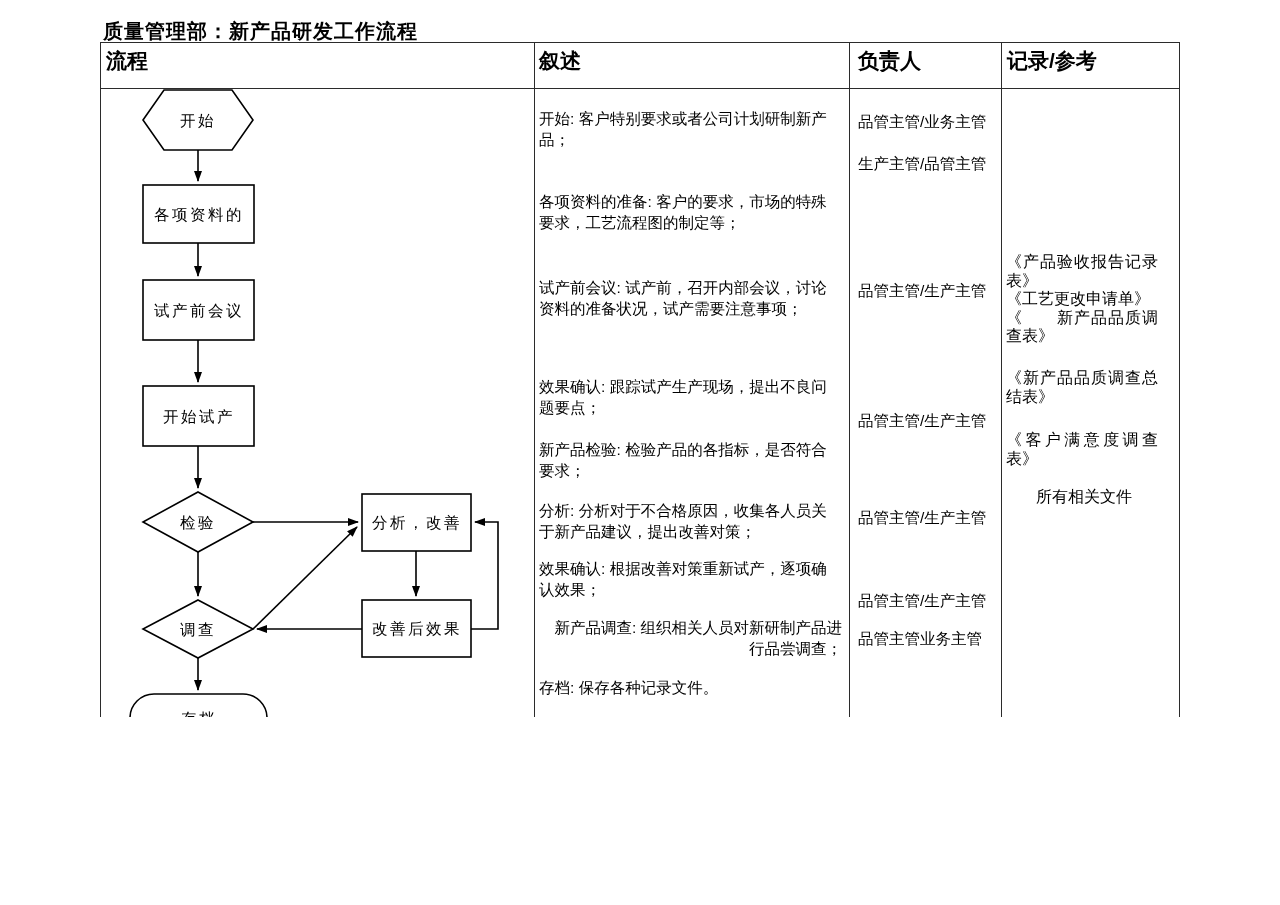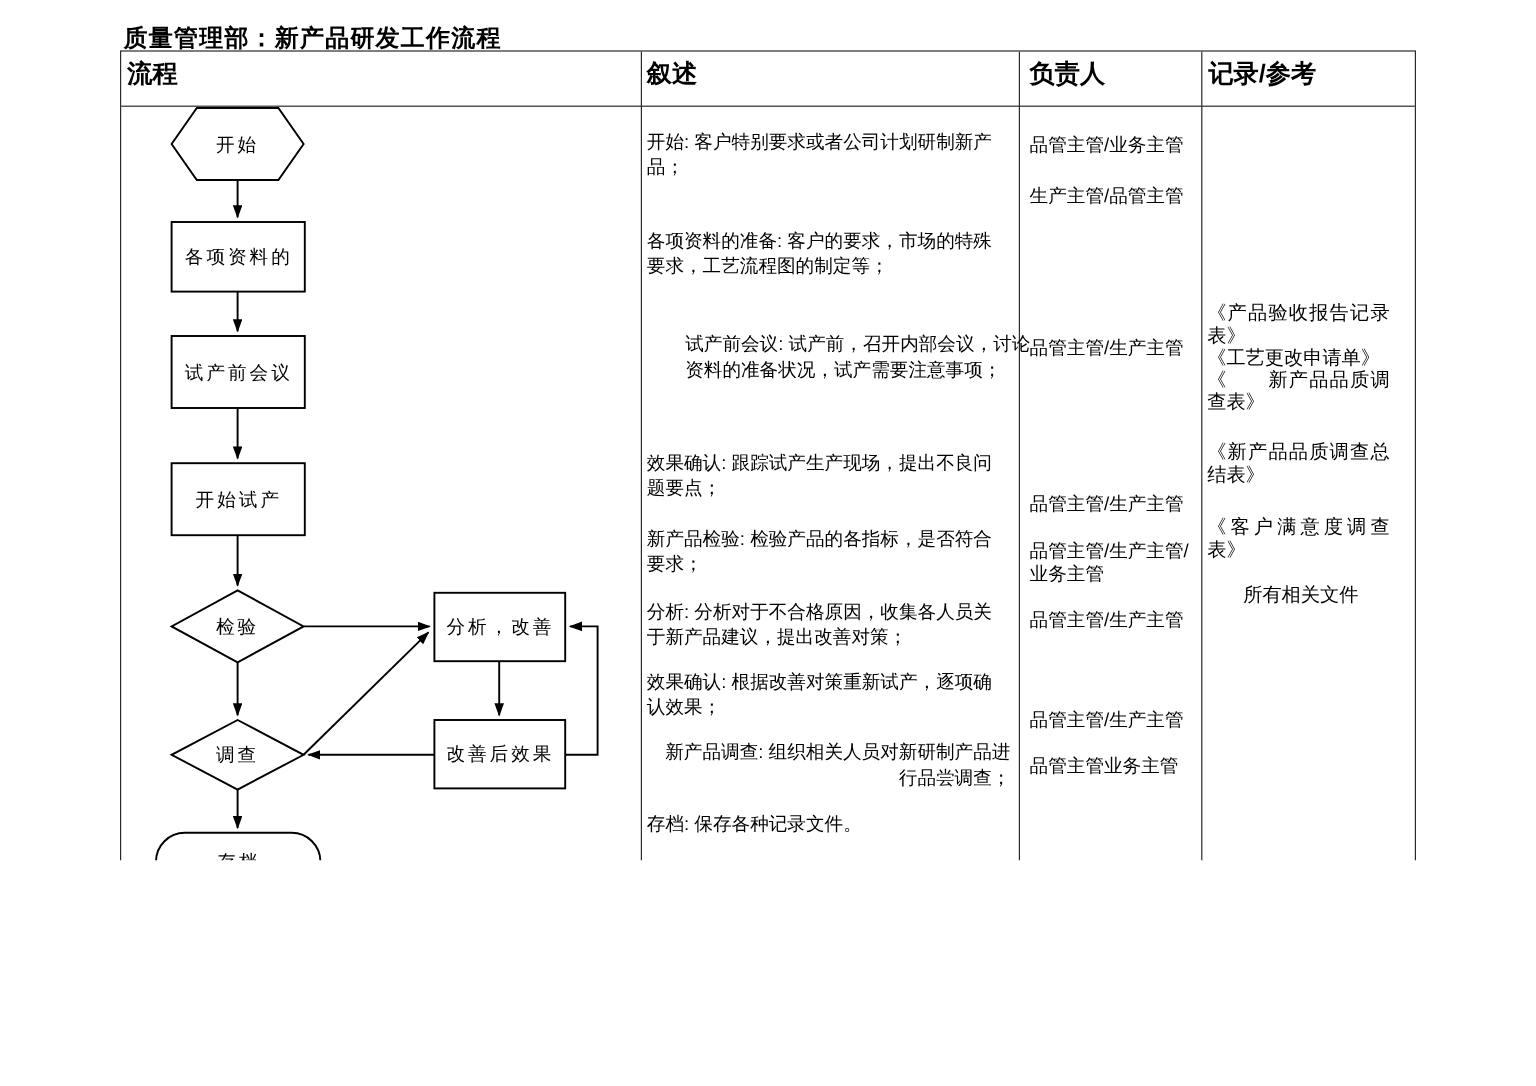--- a/index.html
+++ b/index.html
@@ -79,33 +79,32 @@
       <div class="node-label" style="left:98px;top:328px;">开始试产</div>
       <div class="node-label" style="left:97px;top:434px;">检验</div>
       <div class="node-label" style="left:97px;top:541px;">调查</div>
       <div class="node-label" style="left:316px;top:434px;">分析，改善</div>
       <div class="node-label" style="left:316px;top:540px;">改善后效果</div>
       <div class="node-label" style="left:98px;top:630px;">存档</div>
     </div>
 
     <div class="desc" style="top:65px;"><b>开始: </b><span>客户特别要求或者公司计划研制新产品；</span></div>
     <div class="desc" style="top:136px;margin-top:12px;"><b>各项资料的准备: </b><span>客户的要求，市场的特殊要求，工艺流程图的制定等；</span></div>
-    <div class="desc" style="top:234px;margin-left:32px;"><b>试产前会议: </b><span>试产前，召开内部会议，讨论资料的准备状况，试产需要注意事项；</span></div>
+    <div class="desc" style="top:234px;"><b>试产前会议: </b><span>试产前，召开内部会议，讨论资料的准备状况，试产需要注意事项；</span></div>
     <div class="desc" style="top:333px;"><b>效果确认: </b><span>跟踪试产生产现场，提出不良问题要点；</span></div>
     <div class="desc" style="top:396px;"><b>新产品检验: </b><span>检验产品的各指标，是否符合要求；</span></div>
     <div class="desc" style="top:515px;"><b>效果确认: </b><span>根据改善对策重新试产，逐项确认效果；</span></div>
     <div class="desc" style="top:457px;"><b>分析: </b><span>分析对于不合格原因，收集各人员关于新产品建议，提出改善对策；</span></div>
     <div class="desc" style="top:574px;text-align:right;"><b>新产品调查: </b><span>组织相关人员对新研制产品进行品尝调查；</span></div>
     <div class="desc" style="top:634px;"><b>存档: </b><span>保存各种记录文件。</span></div>
 
     <div class="owner" style="top:69px;">品管主管/业务主管</div>
     <div class="owner" style="top:111px;">生产主管/品管主管</div>
     <div class="owner" style="top:238px;">品管主管/生产主管</div>
     <div class="owner" style="top:368px;">品管主管/生产主管</div>
-    <div class="owner" style="top:407px;">品管主管/生产主管/业务主管</div>
     <div class="owner" style="top:465px;">品管主管/生产主管</div>
     <div class="owner" style="top:548px;">品管主管/生产主管</div>
     <div class="owner" style="top:586px;">品管主管业务主管</div>
 
     <div class="recgroup" style="top:210px;">
       <div class="rec-item">《产品验收报告记录表》</div>
       <div class="rec-item">《工艺更改申请单》</div>
       <div class="rec-item">《　　新产品品质调查表》</div>
     </div>
     <div class="recgroup" style="top:326px;">

